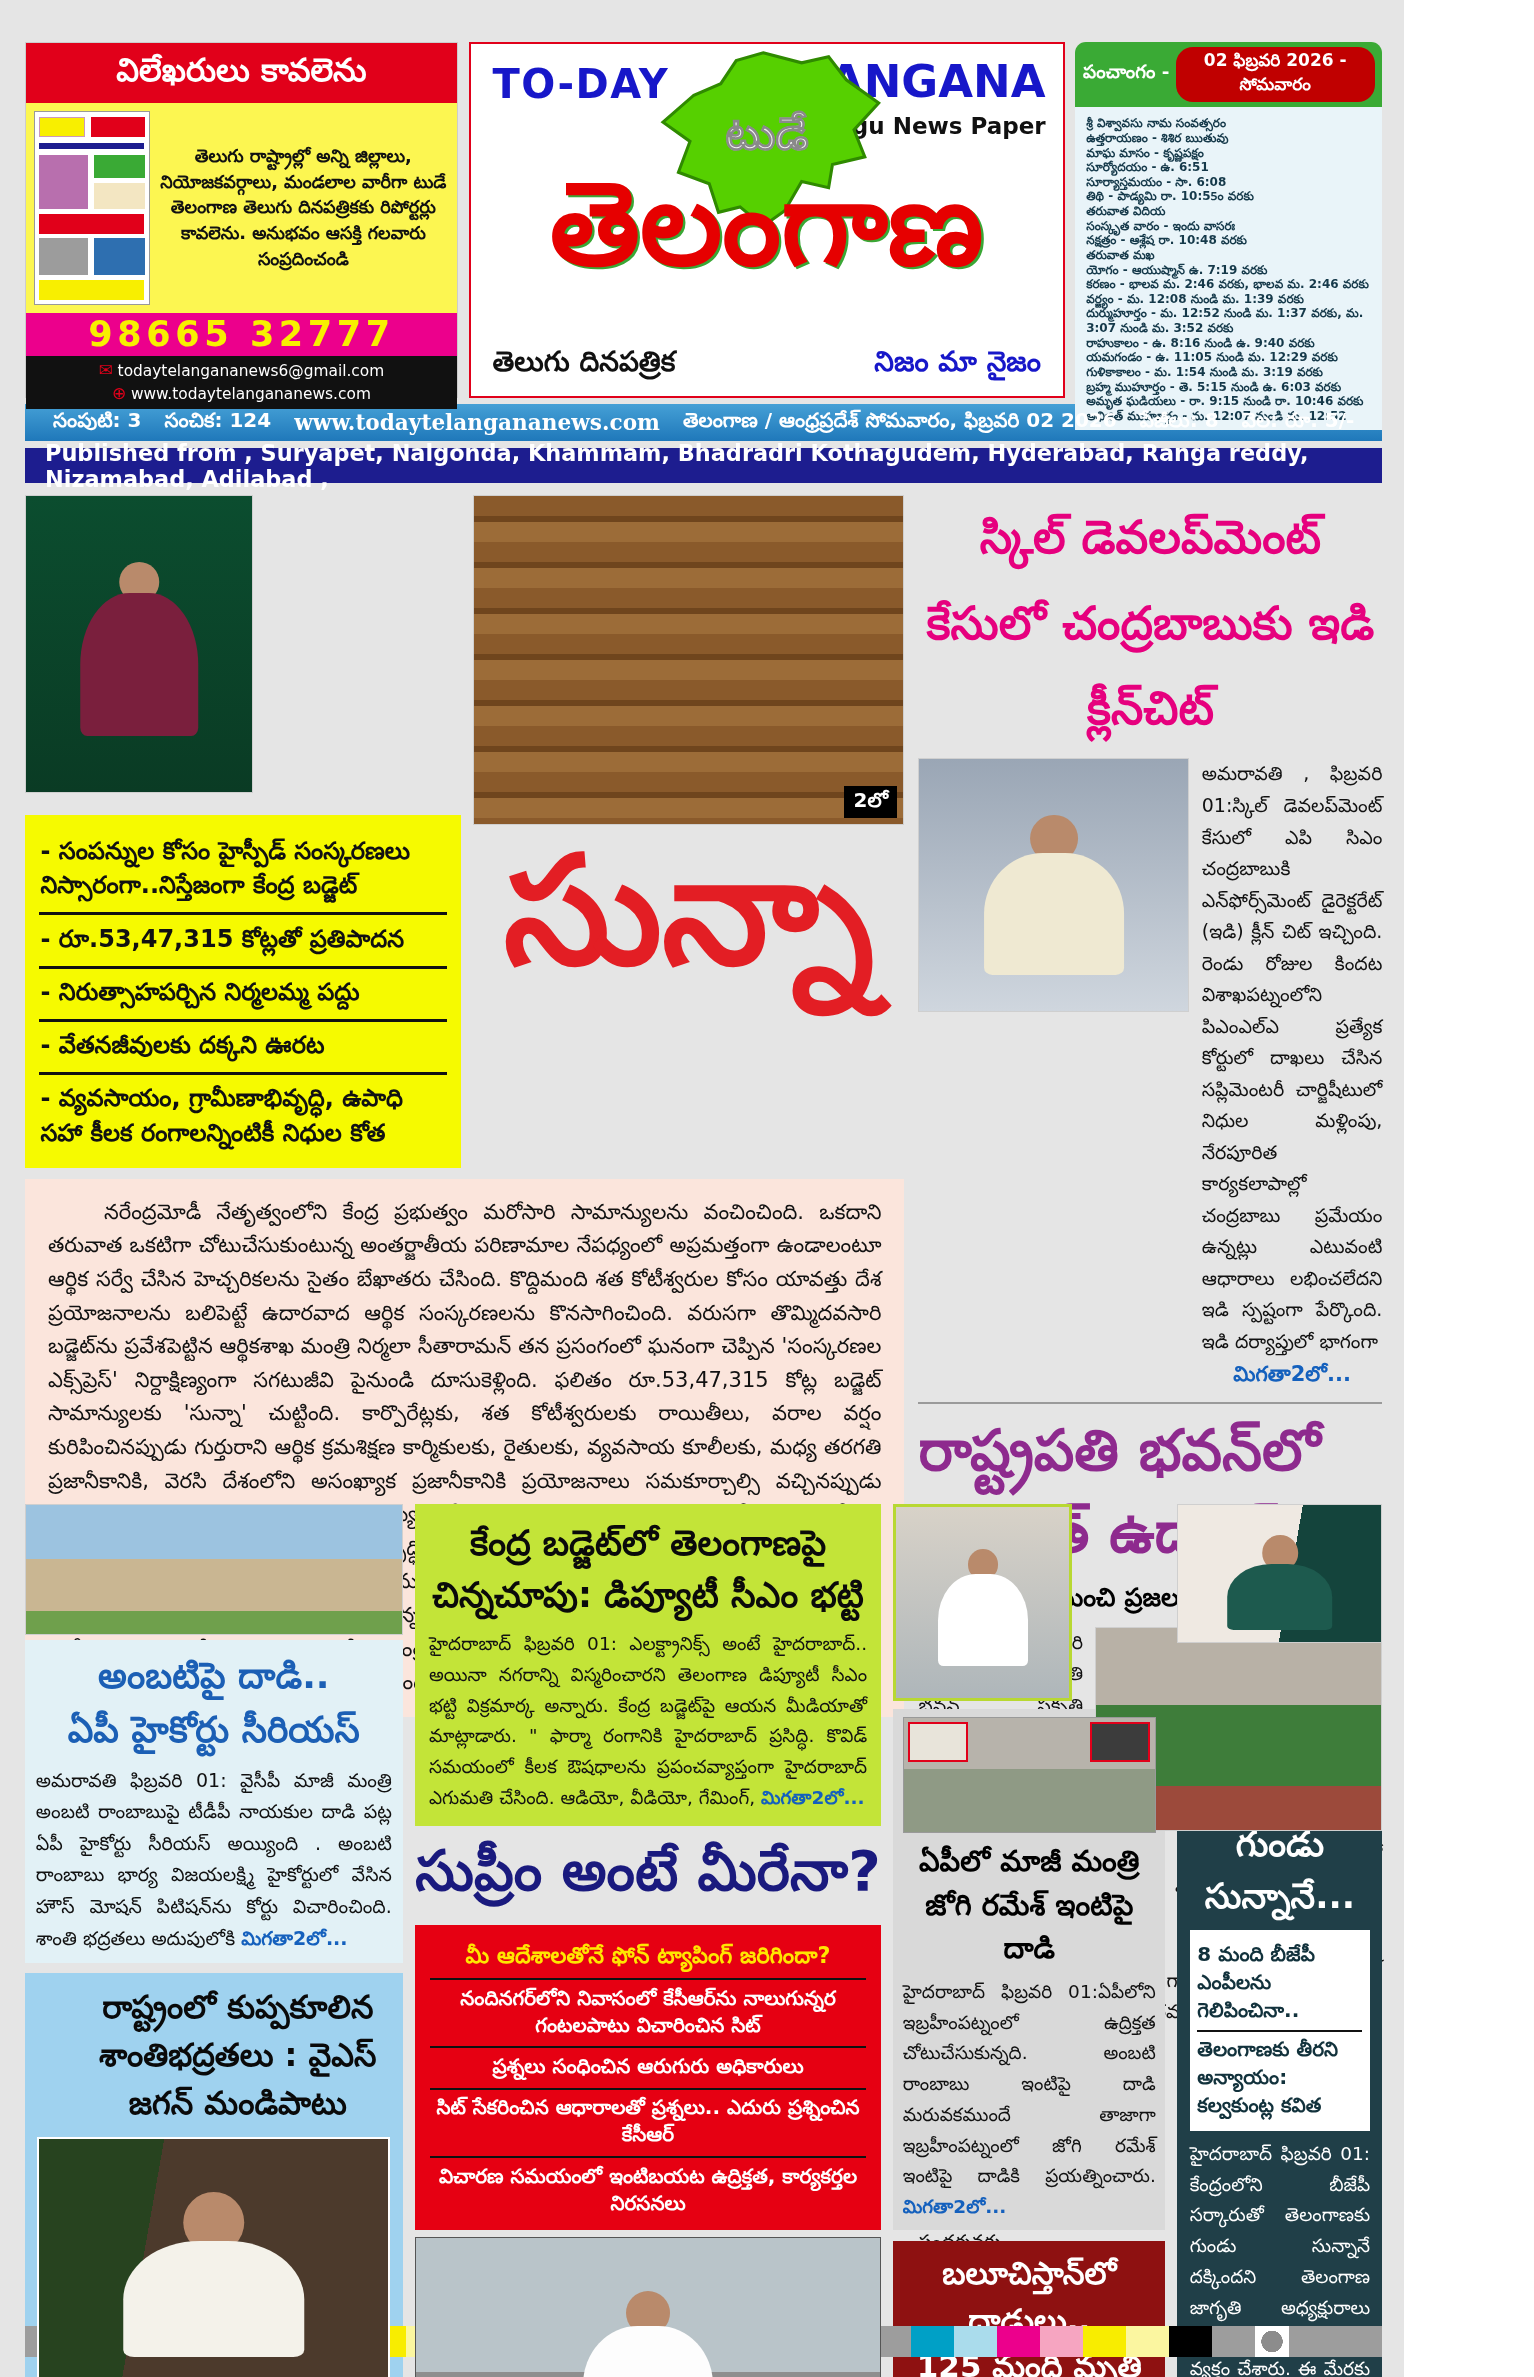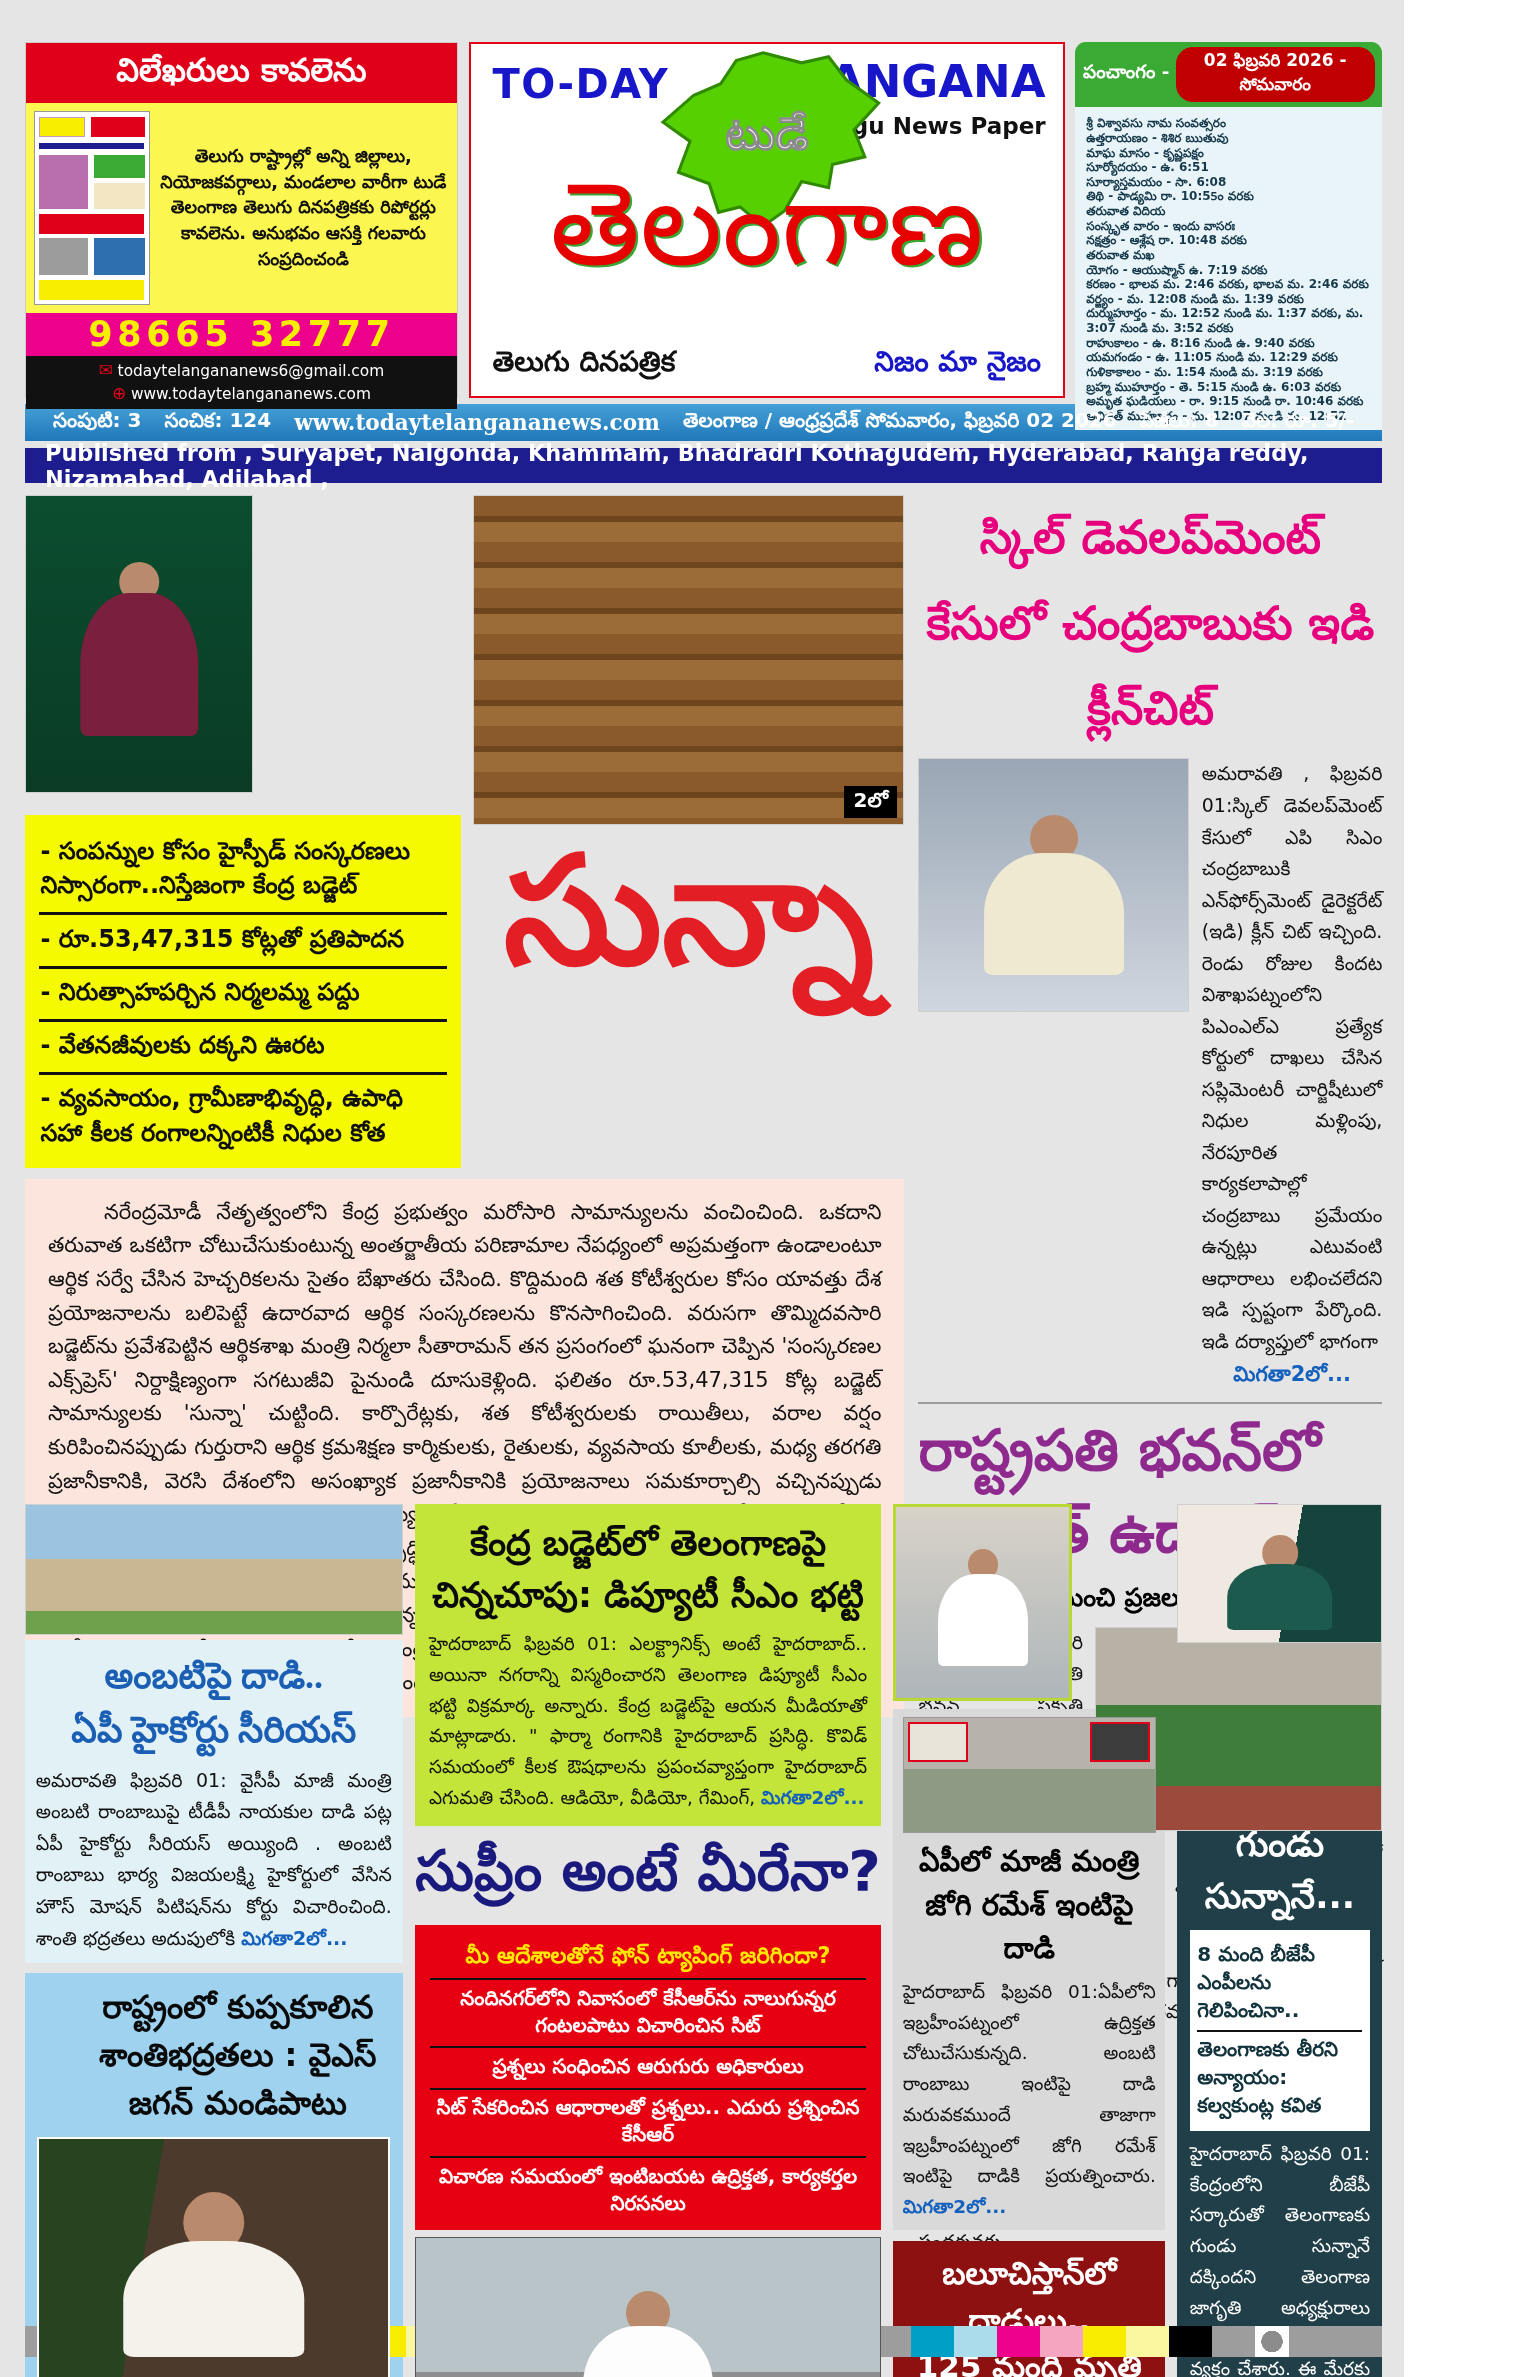--- a/index.html
+++ b/index.html
@@ -16,21 +16,21 @@
   .ad-text { flex:1; font-size:17.7px; font-weight:700; text-align:center; color:#111; line-height:1.45; }
   .ad-phone { background:#ec008c; color:#f8ef00; font-weight:800; font-size:35px; text-align:center; letter-spacing:4.6px; padding:1.5px 0; }
   .ad-contact { background:#111; color:#fff; font-size:15.4px; text-align:center; padding:3.1px 0 4.6px; line-height:1.35; }
   .ad-contact .ic { color:#e1001a; font-size:17px; margin-right:4.6px; }
 
   .masthead { flex:1; border:2.3px solid #e1001a; position:relative; background:#fff; }
   .mh-today { position:absolute; left:21.6px; top:17px; color:#1717c9; font-weight:800; font-size:40px; letter-spacing:1.5px; }
   .mh-telangana { position:absolute; right:17px; top:10.8px; color:#1717c9; font-weight:800; font-size:45px; }
   .mh-tagline { position:absolute; right:17px; top:69px; color:#111; font-weight:800; font-size:23px; }
   .mh-map { position:absolute; left:50%; top:4.6px; transform:translateX(-50%); }
-  .mh-script { position:absolute; left:0; right:0; top:99px; text-align:center; color:#e60000; font-weight:400; font-size:116px; line-height:1.4; text-shadow:2.3px 2.3px 0 #3aa735; }
+  .mh-script { position:absolute; left:0; right:0; top:99px; text-align:center; color:#e60000; font-weight:700; font-size:116px; line-height:1.4; text-shadow:2.3px 2.3px 0 #3aa735; }
   .mh-sub-left { position:absolute; left:21.6px; bottom:10.8px; font-weight:800; font-size:28px; color:#111; }
   .mh-sub-right { position:absolute; right:21.6px; bottom:10.8px; font-weight:800; font-size:28px; color:#1717c9; }
 
   .panchang { width:307px; display:flex; flex-direction:column; }
   .pan-head { display:flex; align-items:center; gap:6.2px; background:#3aaa35; border-radius:10.8px 10.8px 0 0; padding:4.6px 7.7px; }
   .pan-label { color:#fff; font-weight:800; font-size:18.5px; }
   .pan-date { background:#c00000; color:#fff; font-weight:800; font-size:17px; border-radius:17px; padding:3.9px 12.3px; flex:1; text-align:center; }
   .pan-body { background:#e9f4f9; flex:1; padding:9.3px 9.3px 6.2px 10.8px; }
   .pan-body div { font-size:12px; font-weight:700; color:#15394a; line-height:1.22; }
 
@@ -78,21 +78,21 @@
   .amrit-cols { display:flex; gap:12.3px; }
   .amrit-cols .lcol { flex:1; }
   .amrit-cols .rcol { width:287px; flex:none; }
   .garden { height:204px; background:linear-gradient(#b8b1a6 0 38%, #3e7d3a 38% 78%, #9c4a3b 78% 100%); margin-bottom:7.7px; }
 
   
   .bottom { display:flex; gap:12.3px; margin-top:10.8px; height:814px; }
   .bcol1 { width:392px; }
   .highcourt { height:131px; background:linear-gradient(#9cc3e0 0 42%, #c9b692 42% 82%, #6fa04c 82% 100%); }
   .ambati-box { background:#e2f1f6; padding:9.3px 10.8px; margin-top:4.6px; }
-  .ambati-h { color:#1b5fb5; font-weight:800; font-size:36px; text-align:center; line-height:1.5;font-family:Liberation Serif, serif; }
+  .ambati-h { color:#1b5fb5; font-weight:800; font-size:36px; text-align:center; line-height:1.5; }
   .ambati-box .art-body { margin-top:7.7px; font-size:19px; }
   .jagan-box { background:#9fd2ef; padding:10.8px 12.3px; margin-top:9.3px; }
   .jagan-h { color:#0a0a0a; font-weight:800; font-size:32px; text-align:center; line-height:1.5;margin-left:48px; }
   .jagan-photo { height:245px; margin:9.3px 0; background:linear-gradient(100deg,#27431f 0 32%, #4c3a2c 32% 100%); border:2.3px solid #fff; }
   .jagan-photo .torso { background:#f4f2ea; }
 
   .bcol2 { width:484px; }
   .bhatti-box { background:#c3e438; padding:12.3px 14px; }
   .bhatti-h { color:#0a0a0a; font-weight:800; font-size:35px; text-align:center; line-height:1.5; }
   .bhatti-box .art-body { margin-top:7.7px; font-size:18.5px; }

